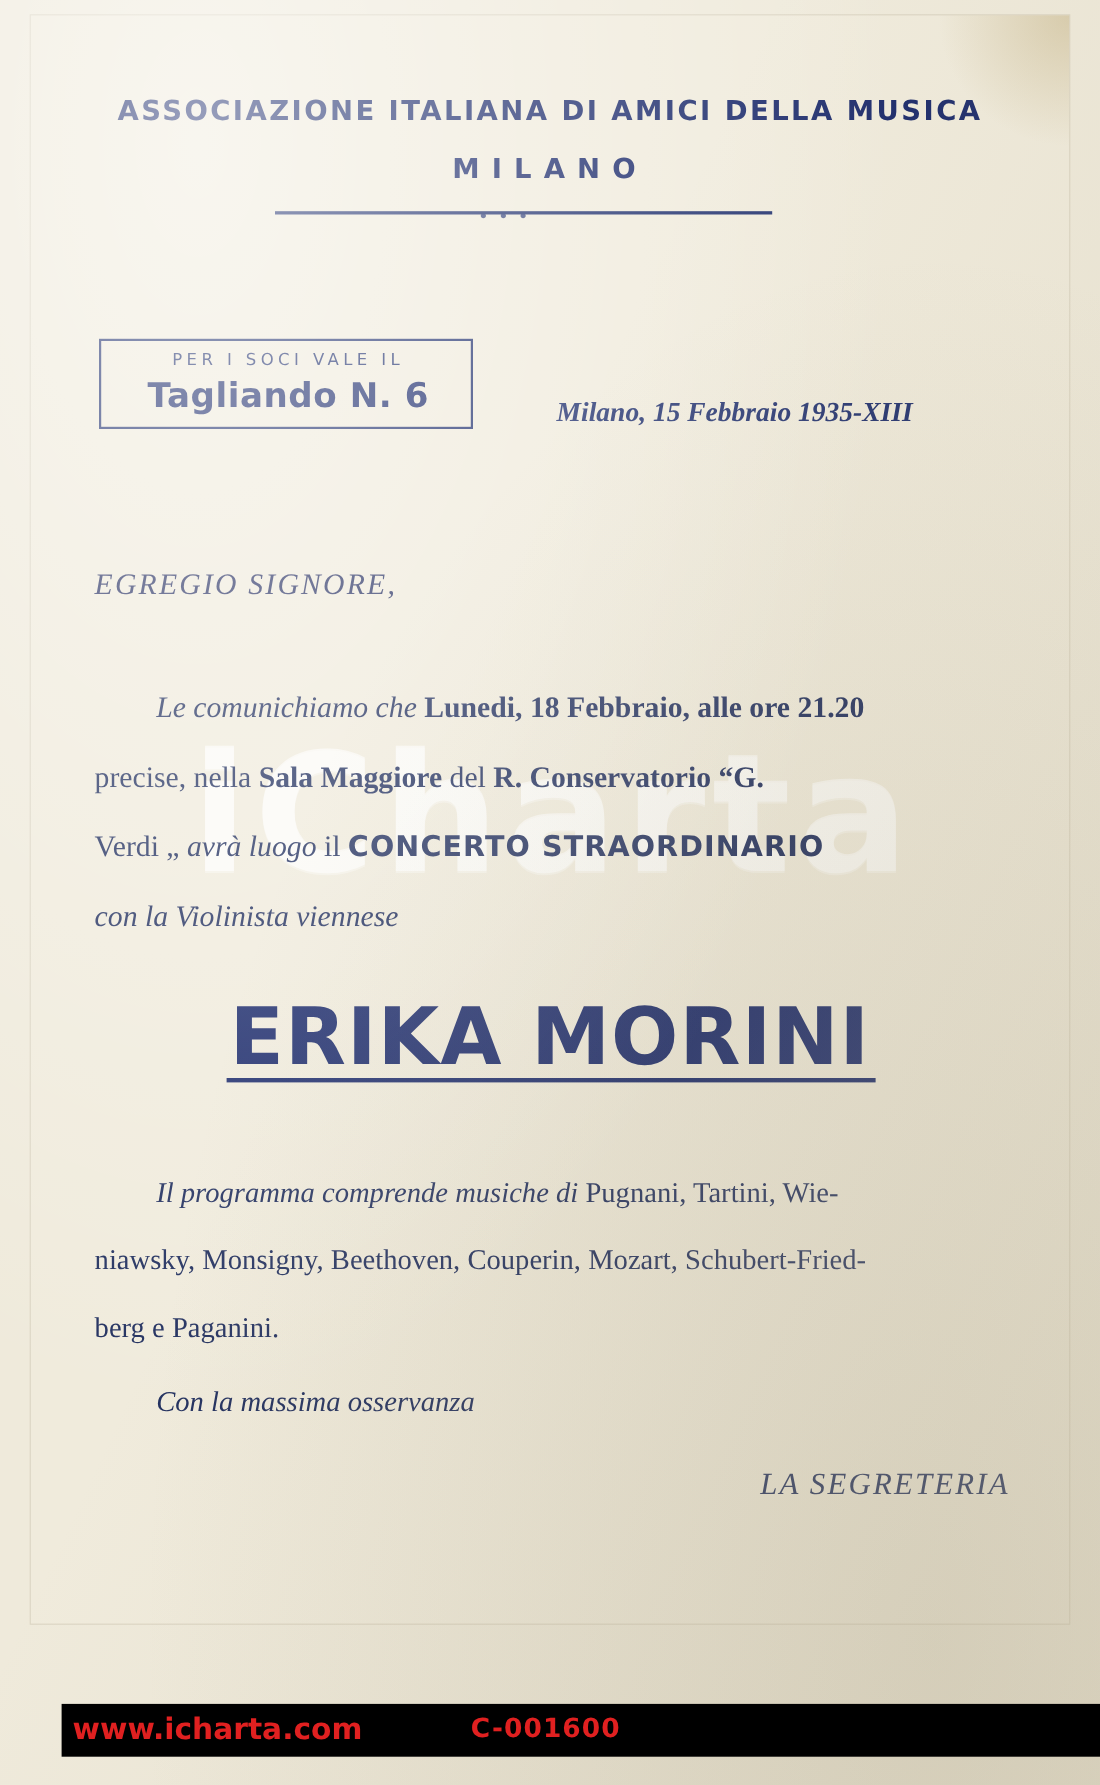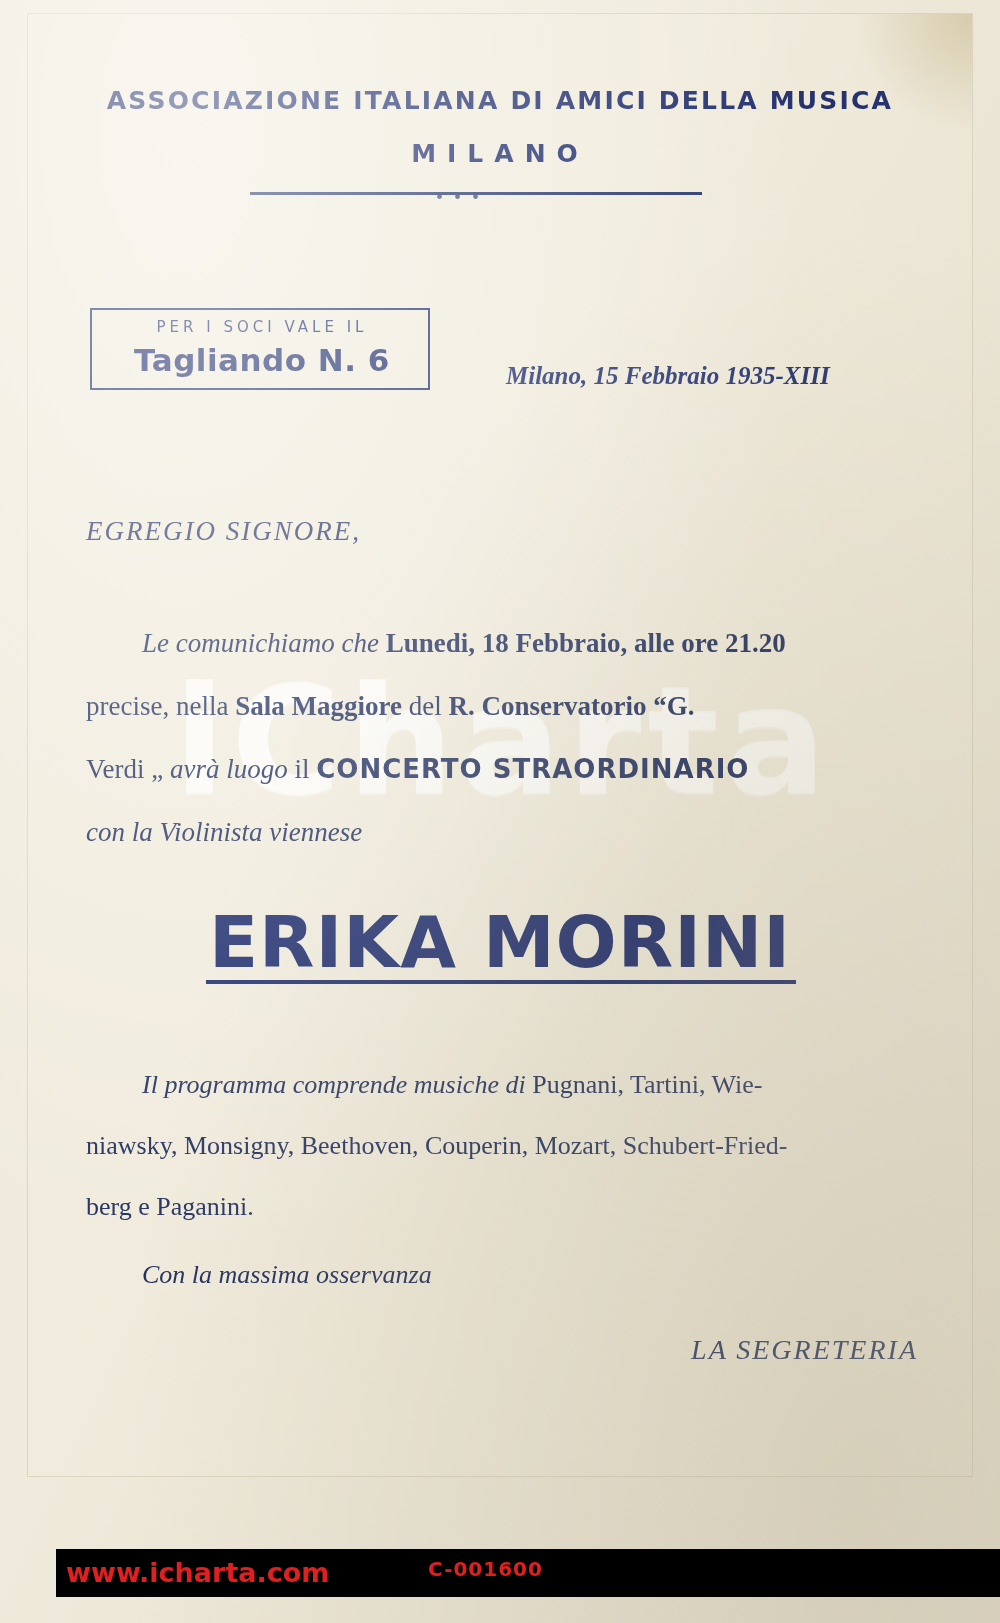--- a/index.html
+++ b/index.html
@@ -230,21 +230,21 @@
     font-family: "DejaVu Sans", sans-serif;
     font-weight: bold;
     font-size: 27px;
     color: #e02020;
   }
   .footer-code {
     position: absolute;
     left: 372px; top: 8px;
     font-family: "DejaVu Sans", sans-serif;
     font-weight: bold;
-    font-size: 20px;
+    font-size: 24px;
     letter-spacing: 1px;
     color: #e02020;
   }
   .stain {
     position: absolute;
     right: 0; top: 0;
     width: 120px; height: 120px;
     background: radial-gradient(circle at 100% 0, rgba(190,170,120,0.45), rgba(190,170,120,0) 70%);
     z-index: 6;
     pointer-events: none;

